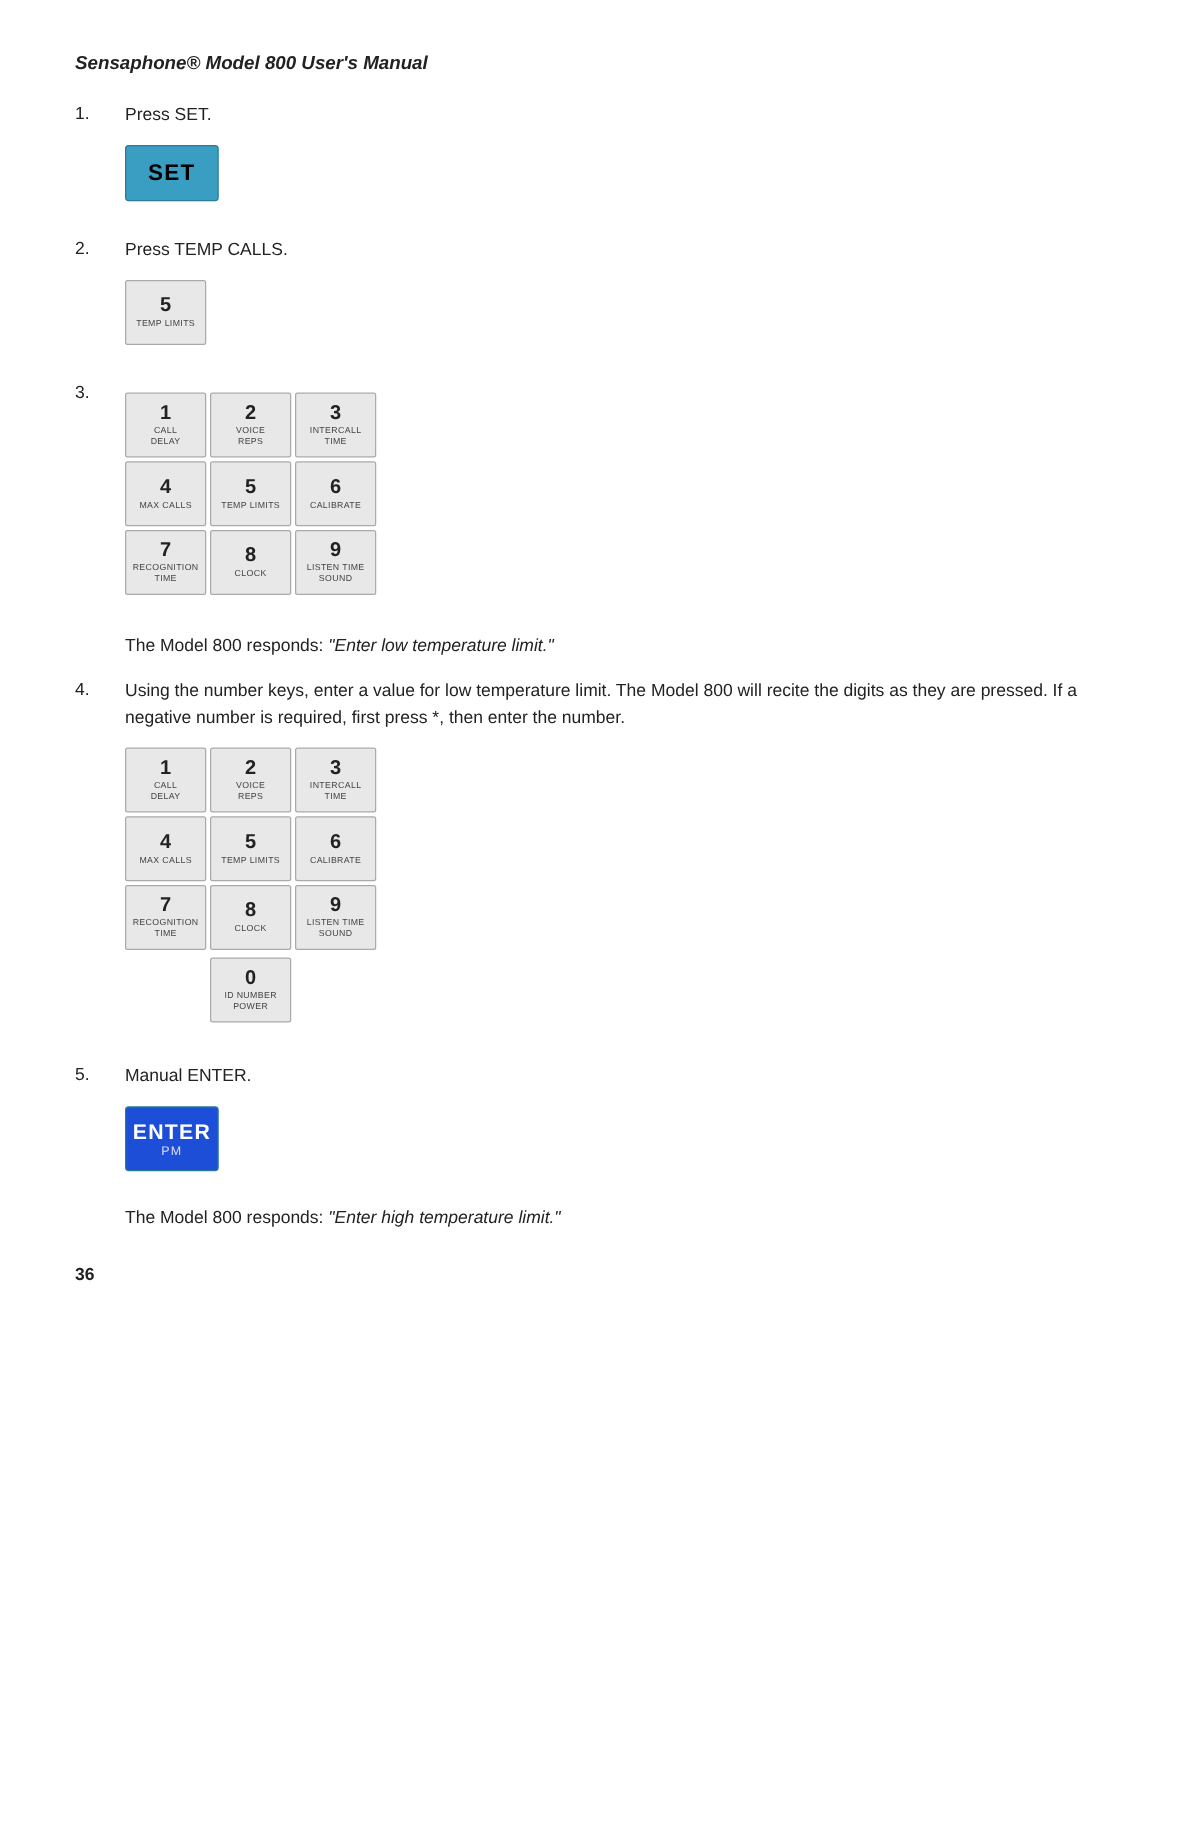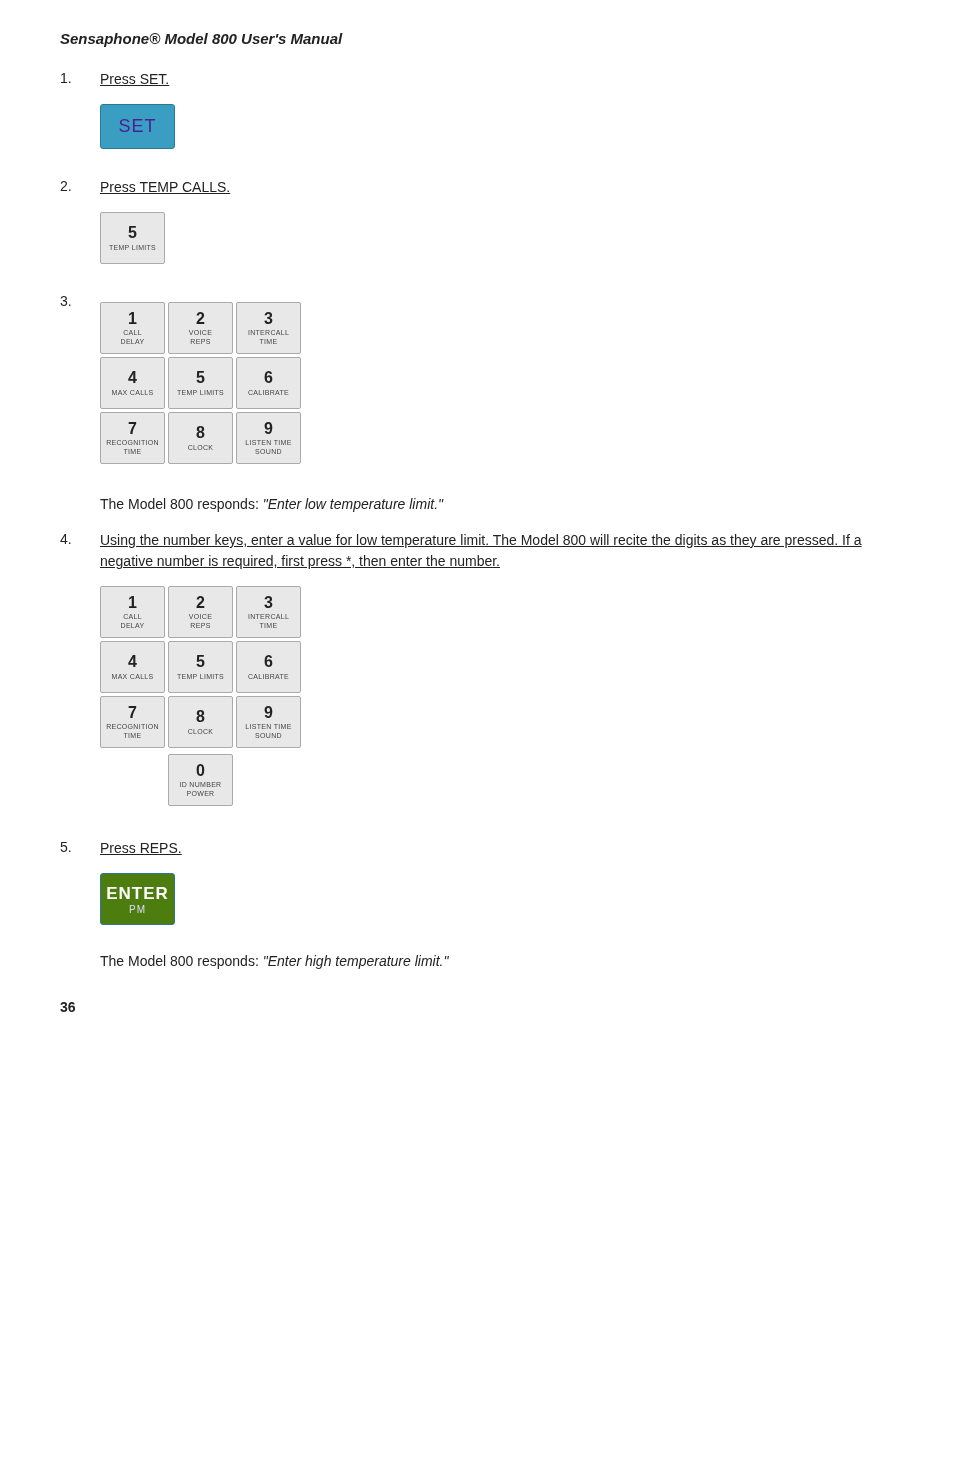--- a/index.html
+++ b/index.html
@@ -10,40 +10,40 @@
       color: #222;
       width: 954px;
       min-height: 1475px;
       padding: 30px 60px 40px 60px;
     }
     .page-header {
       font-style: italic;
       font-weight: bold;
       font-size: 15px;
       margin-bottom: 22px;
+      margin-top: 12px;
     }
     .step {
       margin-bottom: 22px;
       display: flex;
       align-items: flex-start;
       gap: 12px;
     }
     .step-number {
       min-width: 28px;
       font-size: 14px;
       padding-top: 1px;
     }
     .step-content {
       flex: 1;
     }
     .step-text {
       font-size: 14px;
       line-height: 1.5;
       margin-bottom: 14px;
-      text-decoration: underline;
     }
     .key {
       background: #e8e8e8;
       border: 1.5px solid #aaa;
       border-radius: 2px;
       width: 65px;
       height: 52px;
       display: flex;
       flex-direction: column;
       align-items: center;
@@ -70,38 +70,38 @@
       border: 1.5px solid #2a7a96;
       border-radius: 3px;
       width: 75px;
       height: 45px;
       display: flex;
       align-items: center;
       justify-content: center;
     }
     .key-set-label {
       font-size: 18px;
-      font-weight: normal;
-      color: #4c1d95;
+      font-weight: bold;
+      color: #000000;
       letter-spacing: 1px;
     }
     .key-temp {
       background: #e8e8e8;
       border: 1.5px solid #aaa;
       border-radius: 2px;
       width: 65px;
       height: 52px;
       display: flex;
       flex-direction: column;
       align-items: center;
       justify-content: center;
       text-align: center;
     }
     .key-enter {
-      background: #4d7c0f;
+      background: #1d4ed8;
       border: 1.5px solid #2a7a96;
       border-radius: 3px;
       width: 75px;
       height: 52px;
       display: flex;
       flex-direction: column;
       align-items: center;
       justify-content: center;
     }
     .key-enter-label {
@@ -298,21 +298,21 @@
           </div>
         </div>
       </div>
     </div>
   </div>
 </div>
 
 <div class="step">
   <div class="step-number">5.</div>
   <div class="step-content">
-    <div class="step-text">Press REPS.</div>
+    <div class="step-text">Manual ENTER.</div>
     <div class="button-row">
       <div class="key-enter">
         <span class="key-enter-label">ENTER</span>
         <span class="key-enter-sub">PM</span>
       </div>
     </div>
   </div>
 </div>
 
 <div class="response-text">

